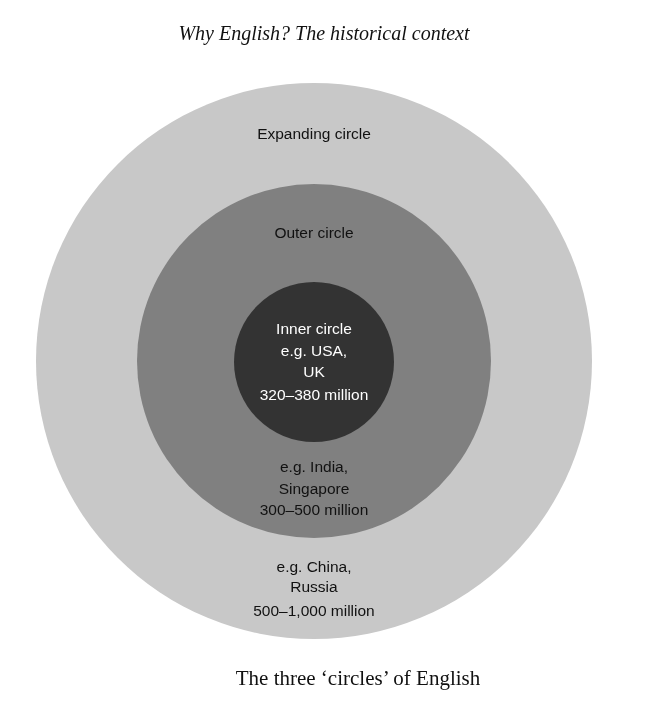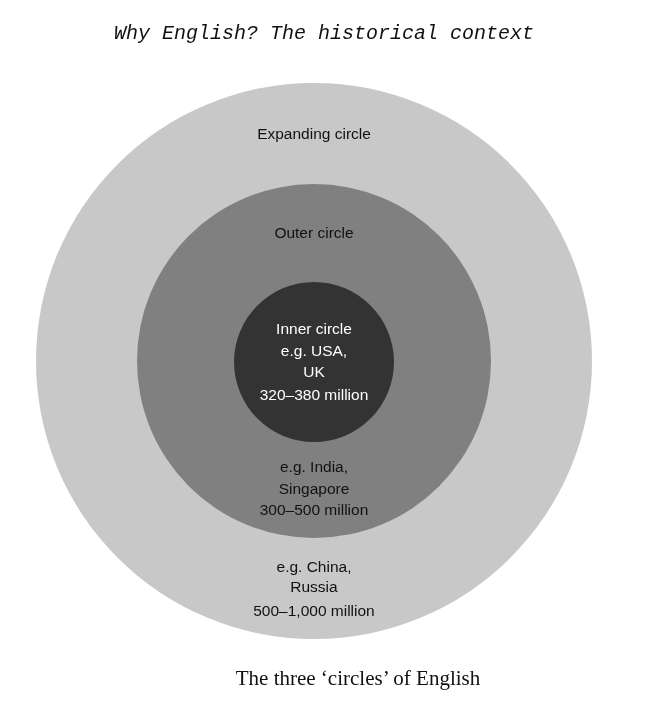--- a/index.html
+++ b/index.html
@@ -1,19 +1,19 @@
 <!DOCTYPE html>
 <html><head>
   <meta charset="utf-8">
   <style>
     html, body { margin:0; padding:0; background:#ffffff; }
     body { width:648px; height:720px; position:relative; overflow:hidden; }
     .header {
       position:absolute; left:0; top:22px; width:648px; text-align:center;
-      font-family:Liberation Mono, monospace; font-style:italic; font-size:20px; color:#111;
+      font-family:Liberation Serif, serif; font-style:italic; font-size:20px; color:#111;
     }
     .diagram { position:absolute; left:0; top:0; }
     .caption {
       position:absolute; left:0; top:666px; width:648px; text-align:center;
       font-family:"Liberation Serif", serif; font-size:21px; color:#111;margin-left:34px;
     }
     .lbl { font-family:"Liberation Sans", sans-serif; font-size:15.5px; }
   </style>
 </head>
 <body>

